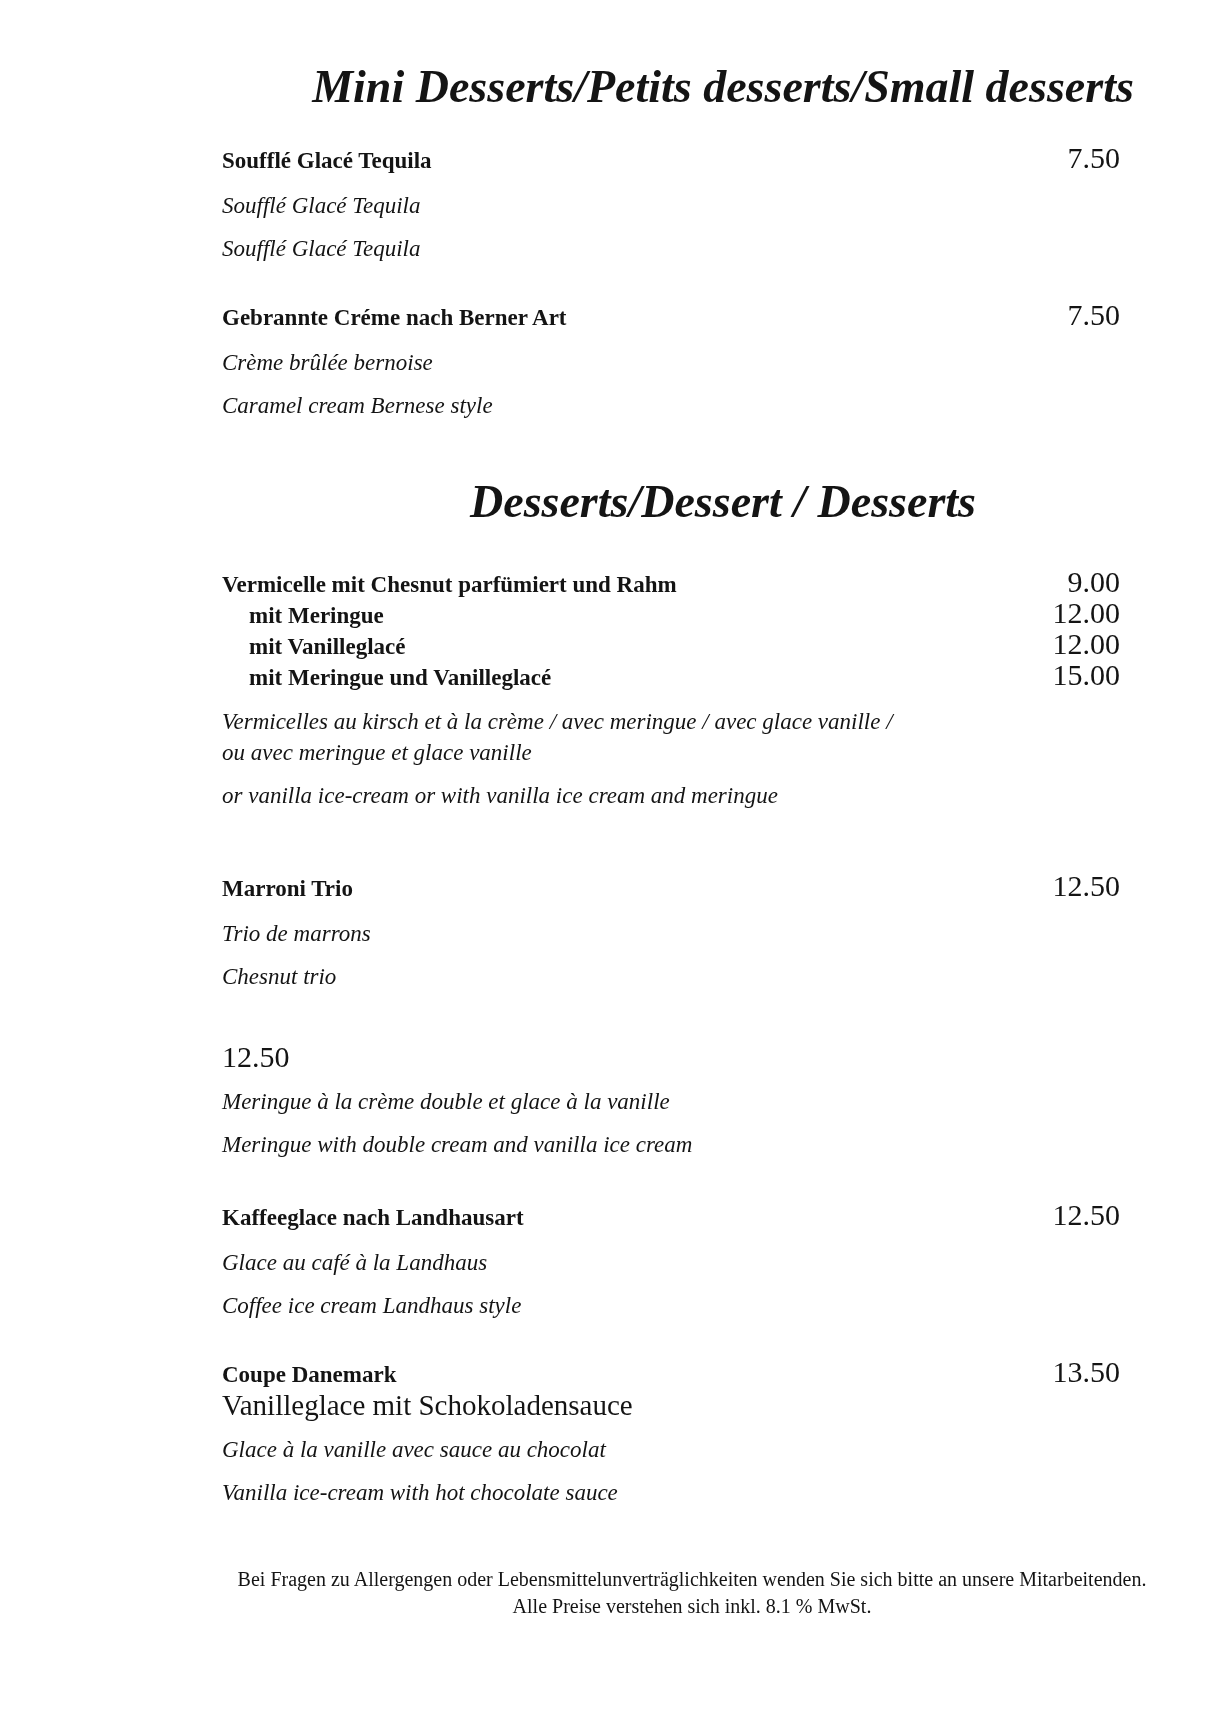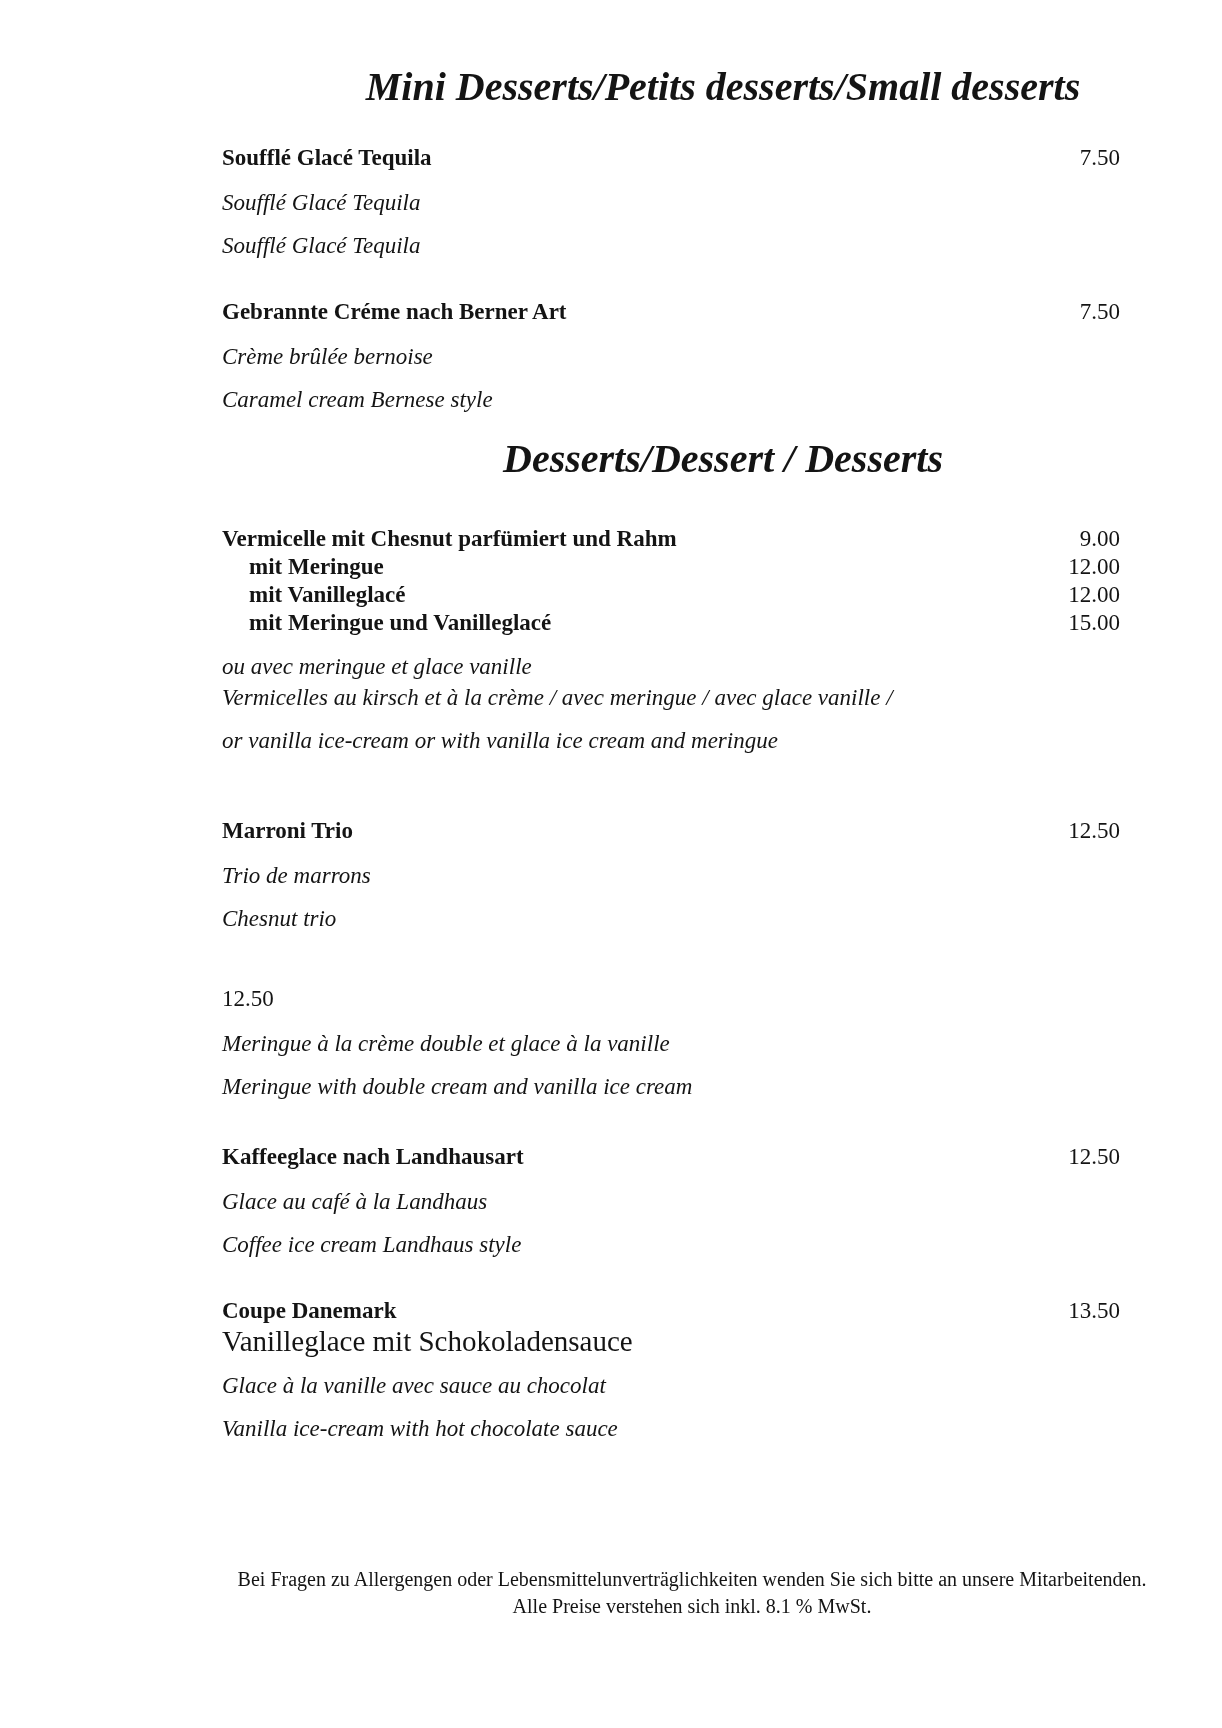--- a/index.html
+++ b/index.html
@@ -12,60 +12,60 @@
     position: relative;
     overflow: hidden;
   }
   .content {
     position: absolute;
     left: 222px;
     top: 66px;
     width: 898px;
   }
   .section-title {
-    font-size: 40px;
+    font-size: 46px;
     font-weight: bold;
     font-style: italic;
     line-height: 41px;
     text-align: center;
     position: relative;
     left: 52px;
     white-space: nowrap;
   }
   .row {
     display: flex;
     justify-content: space-between;
     align-items: baseline;
   }
   .name {
     font-weight: bold;
     font-size: 23px;
     line-height: 30px;
   }
   .price {
-    font-size: 23px;
+    font-size: 30px;
     line-height: 30px;
     font-weight: normal;
   }
   .tight .name, .tight .price { line-height: 28px; }
   .variant .name { padding-left: 27px; }
   .subtitle {
     font-size: 29px;
     line-height: 30px;
   }
   .desc {
     margin-top: 12px;
     font-style: italic;
     font-size: 23px;
   }
   .desc.first { margin-top: 14px; }
   .desc-line { line-height: 31px; }
   .m36 { margin-top: 36px; }
   .m40 { margin-top: 40px; }
-  .m44 { margin-top: 23px; }
+  .m44 { margin-top: 60px; }
   .m46 { margin-top: 46px; }
   .m48 { margin-top: 60px; }
   .m50 { margin-top: 50px; }
   .m52 { margin-top: 36px; }
   .footer {
     position: absolute;
     left: 222px;
     top: 1566px;
     width: 940px;
     text-align: center;
@@ -119,22 +119,22 @@
     </div>
     <div class="row variant">
       <span class="name">mit Vanilleglacé</span>
       <span class="price">12.00</span>
     </div>
     <div class="row variant">
       <span class="name">mit Meringue und Vanilleglacé</span>
       <span class="price">15.00</span>
     </div>
     <div class="desc first">
+      <div class="desc-line">Vermicelles au kirsch et à la crème / avec meringue / avec glace vanille /</div>
       <div class="desc-line">ou avec meringue et glace vanille</div>
-      <div class="desc-line">Vermicelles au kirsch et à la crème / avec meringue / avec glace vanille /</div>
     </div>
     <div class="desc">
       <div class="desc-line">or vanilla ice-cream or with vanilla ice cream and meringue</div>
     </div>
   </div>
 
   <div class="item m48">
     <div class="row">
       <span class="name">Marroni Trio</span>
       <span class="price">12.50</span>

